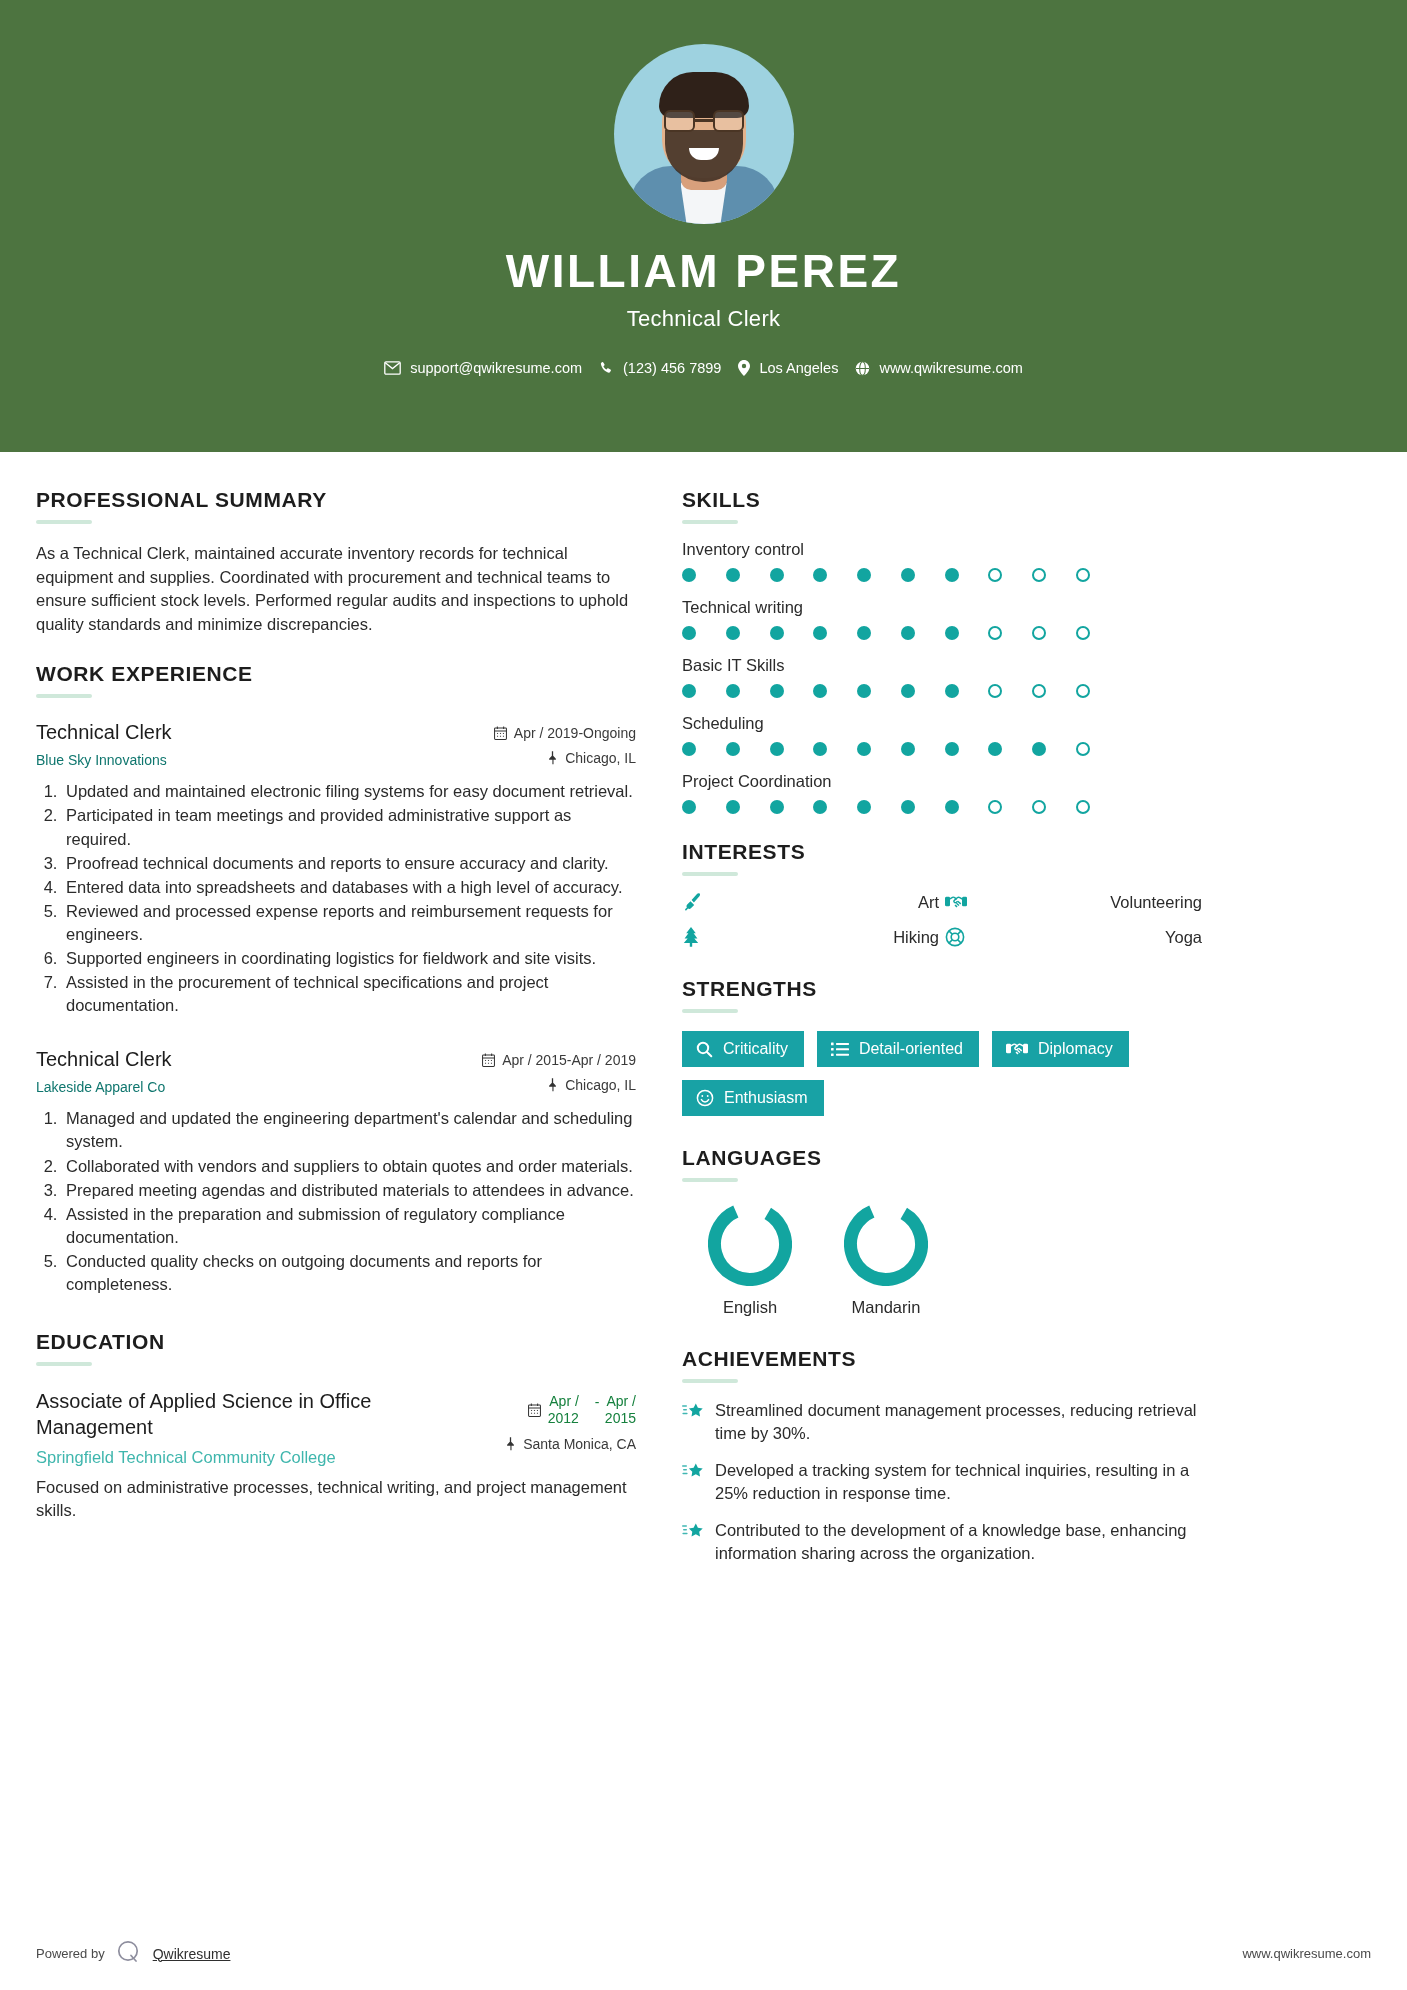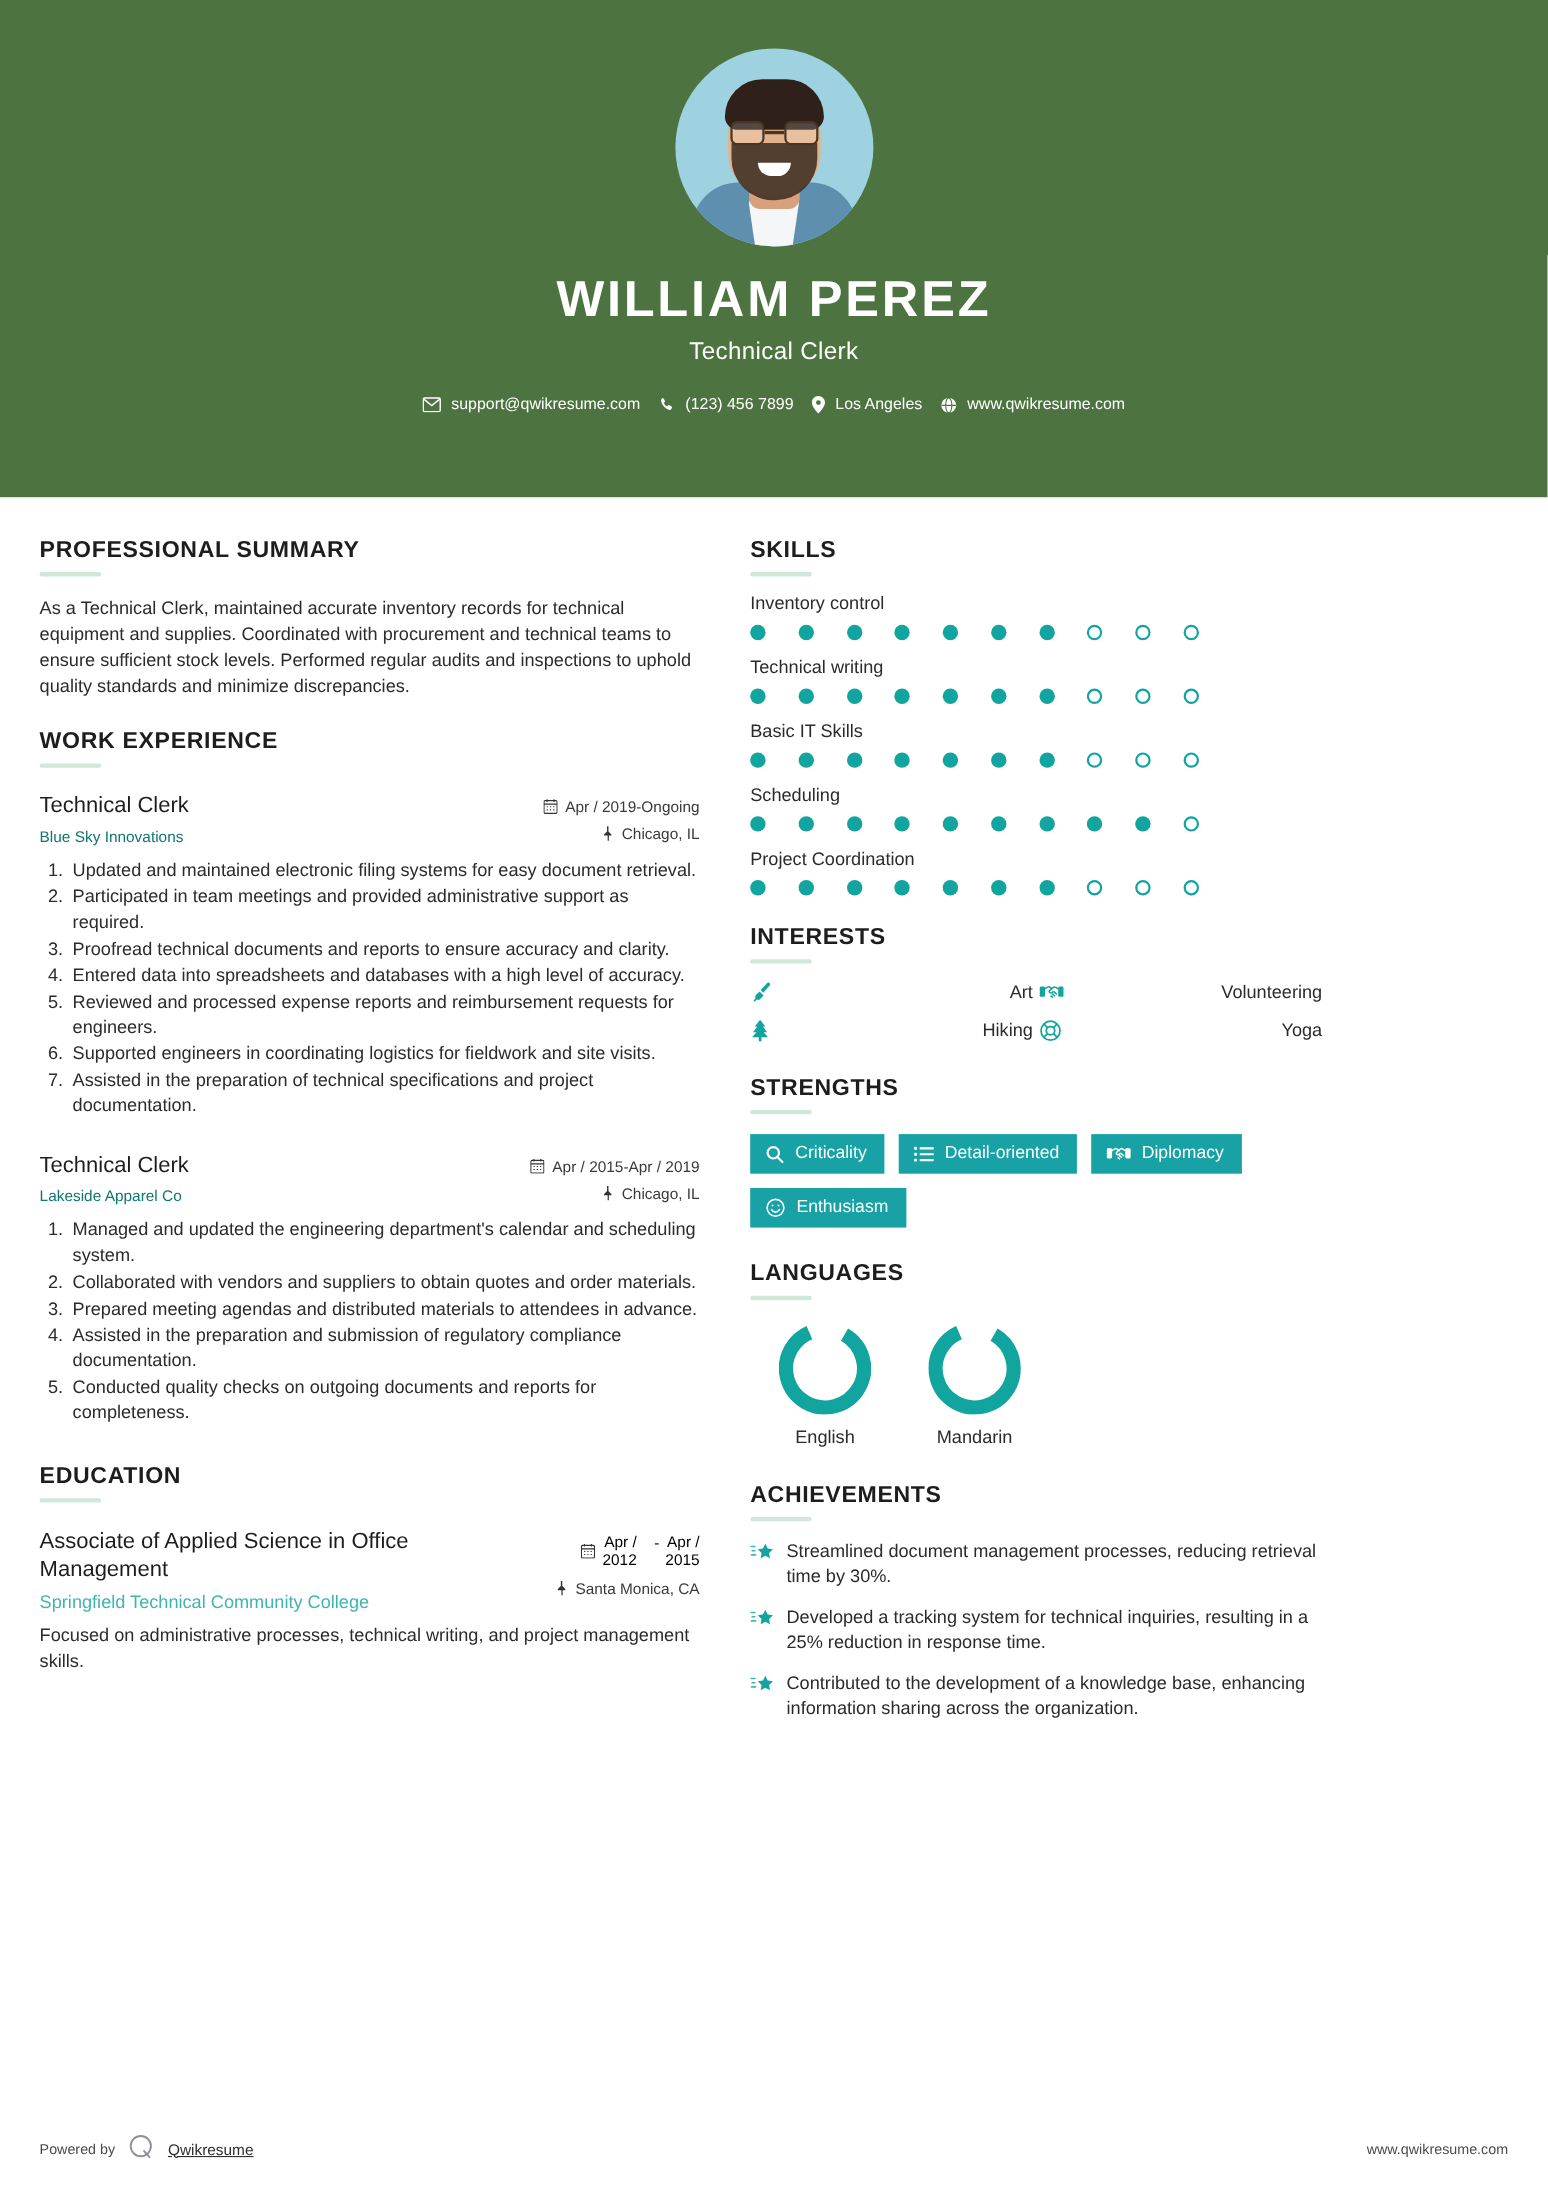--- a/index.html
+++ b/index.html
@@ -218,21 +218,21 @@
     white-space: nowrap;
   }
   .meta-line + .meta-line { margin-top: 9px; }
   .meta-line svg { display:block; flex:none; }
 
   .dates-split {
     display: flex;
     gap: 26px;
     align-items: flex-start;
     font-size: 14px;
-    color: #000000;
+    color: #15803d;
     line-height: 1.2;
   }
   .dates-split .dash { position: relative; }
   .dates-split .dash::before {
     content: "-";
     position: absolute;
     left: -10px; top: 1px;
   }
 
   ol.bullets {
@@ -492,21 +492,21 @@
               </div>
             </div>
           </div>
           <ol class="bullets">
             <li>Updated and maintained electronic filing systems for easy document retrieval.</li>
             <li>Participated in team meetings and provided administrative support as required.</li>
             <li>Proofread technical documents and reports to ensure accuracy and clarity.</li>
             <li>Entered data into spreadsheets and databases with a high level of accuracy.</li>
             <li>Reviewed and processed expense reports and reimbursement requests for engineers.</li>
             <li>Supported engineers in coordinating logistics for fieldwork and site visits.</li>
-            <li>Assisted in the preparation of technical specifications and project documentation.</li>
+            <li>Assisted in the procurement of technical specifications and project documentation.</li>
           </ol>
         </div>
 
         <div class="job" style="margin-top:30px;">
           <div class="job-head">
             <div class="job-left">
               <div class="job-title">Technical Clerk</div>
               <div class="job-company">Lakeside Apparel Co</div>
             </div>
             <div class="job-meta">

